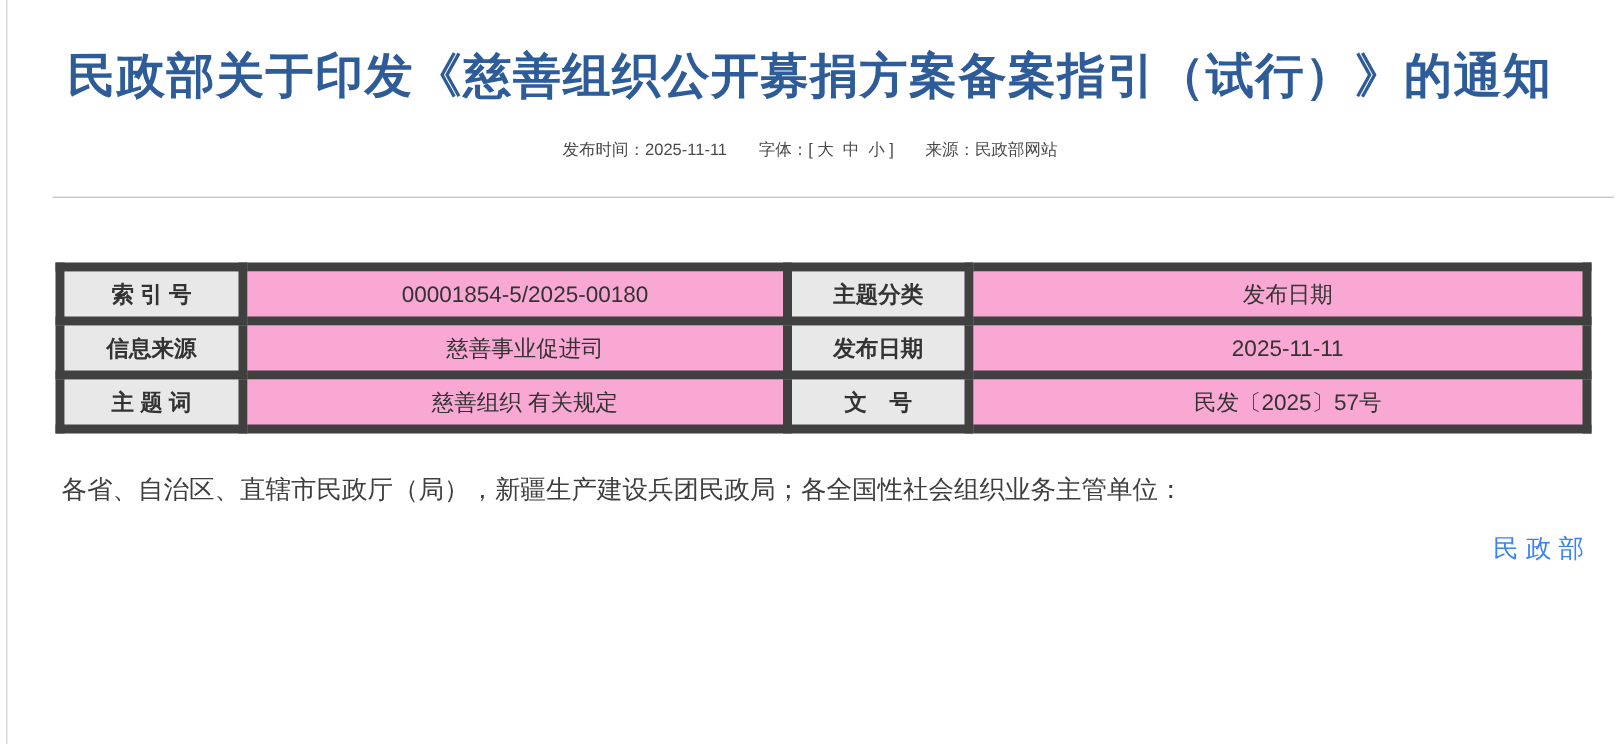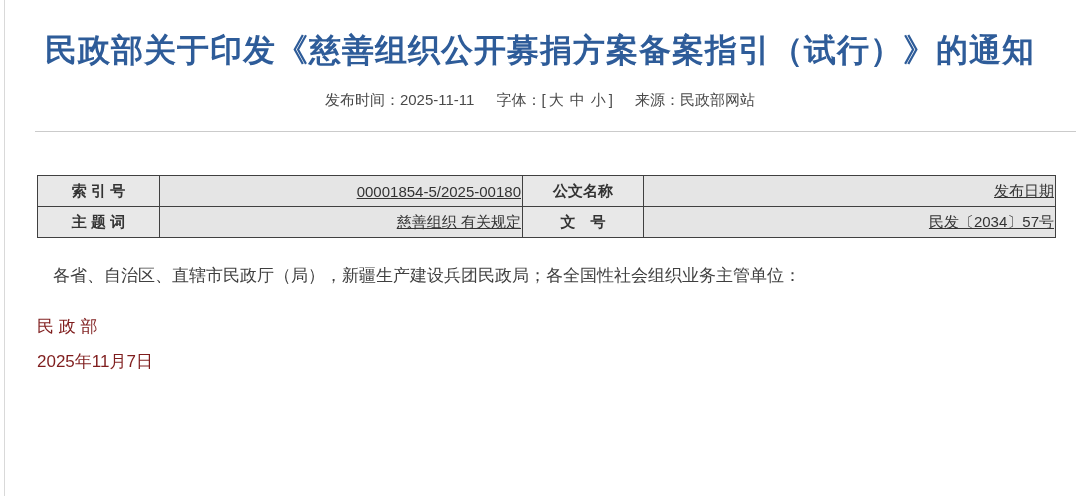--- a/index.html
+++ b/index.html
@@ -15,55 +15,55 @@
     position: absolute; left: 4px; top: 0; width: 1px; height: 496px;
     background: #d9d9d9;
   }
   .header { padding-top: 27px; text-align: center; }
   .page-title {
     font-size: 32px; font-weight: bold; color: #2e5c99;
     letter-spacing: 1px; line-height: 46px;
     white-space: nowrap;
   }
   .meta-line {
-    margin-top: 17px; font-size: 15px; color: #4a4a4a;
+    margin-top: 17px; font-size: 11px; color: #4a4a4a;
     line-height: 20px;
   }
   .meta-line .grp { margin: 0 9px; }
   .font-size-link {
     color: #4a4a4a; text-decoration: none; cursor: pointer; margin: 0 3px;
   }
   .divider {
     margin: 21px 4px 0 35px;
     border-top: 1px solid #cbcbcb;
     height: 0;
   }
   .info-table-wrap { margin: 43px 25px 0 37px; }
   table.info-table {
     width: 100%; border-collapse: collapse; table-layout: fixed;
     font-size: 15px; color: #333333;
   }
   table.info-table td {
-    border: 1px solid #404040;
+    border: 6px solid #404040;
     height: 28px;
     overflow: hidden; white-space: nowrap;
   }
   td.cell-label {
     background: #e8e8e8;
     font-weight: bold; text-align: center;
     color: #333333;
   }
   td.cell-value {
-    background: #e5e5e5;
-    padding-left: 14px; text-align: right; text-decoration: underline;
+    background: #f9a8d4;
+    padding-left: 14px; text-align: center;
   }
   .content { margin: 20px 24px 0 37px; font-size: 17px; line-height: 35px; color: #3f3f3f; }
-  .content p { margin: 16px; font-family: Liberation Serif, serif; }
+  .content p { margin: 4px; font-family: Liberation Serif, serif; }
   .content p.indent { text-indent: 2em; }
-  .sign-block { line-height: 35px; font-size: 17px; color: #7f1d1d; }
+  .sign-block { text-align: right; line-height: 35px; font-size: 17px; color: #3b82f6; }
 </style>
 </head>
 <body>
 
 <div class="edge-line"></div>
 
 <div class="header">
   <div class="page-title">民政部关于印发《慈善组织公开募捐方案备案指引（试行）》的通知</div>
   <div class="meta-line">
     <span class="grp">发布时间：2025-11-11</span>
@@ -79,32 +79,37 @@
     <colgroup>
       <col style="width:122px">
         <col style="width:363px">
         <col style="width:121px">
         <col style="width:412px">
     </colgroup>
     <tbody>
       <tr>
         <td class="cell-label">索 引 号</td>
         <td class="cell-value">00001854-5/2025-00180</td>
-        <td class="cell-label">公文名称</td>
+        <td class="cell-label">主题分类</td>
         <td class="cell-value">发布日期</td>
+      </tr>
+      <tr>
+        <td class="cell-label">信息来源</td>
+        <td class="cell-value">慈善事业促进司</td>
+        <td class="cell-label">发布日期</td>
+        <td class="cell-value">2025-11-11</td>
       </tr>
       <tr>
         <td class="cell-label">主 题 词</td>
         <td class="cell-value">慈善组织 有关规定</td>
         <td class="cell-label">文　号</td>
-        <td class="cell-value">民发〔2034〕57号</td>
+        <td class="cell-value">民发〔2025〕57号</td>
       </tr>
     </tbody>
   </table>
 </div>
 
 <div class="content">
   <p>各省、自治区、直辖市民政厅（局），新疆生产建设兵团民政局；各全国性社会组织业务主管单位：</p>
   <div class="sign-block">
     <div>民 政 部</div>
-    <div>2025年11月7日</div>
   </div>
 </div>
 
 </body></html>

